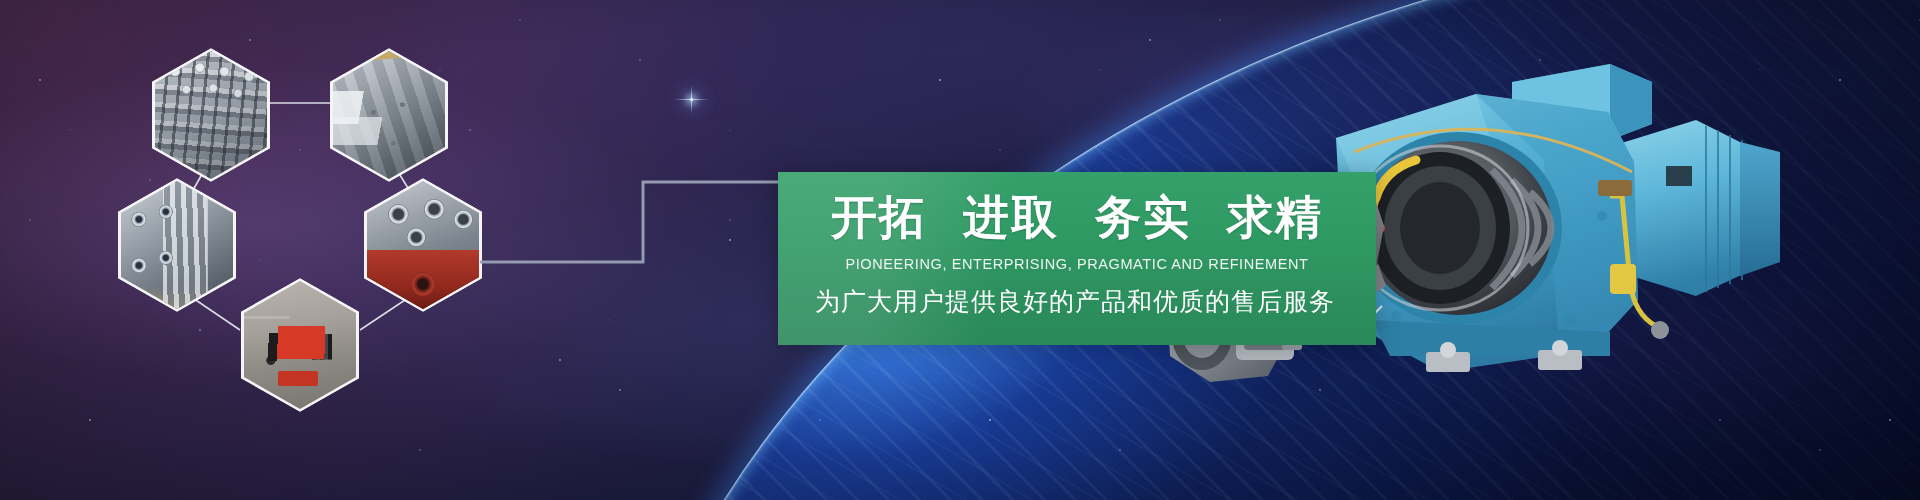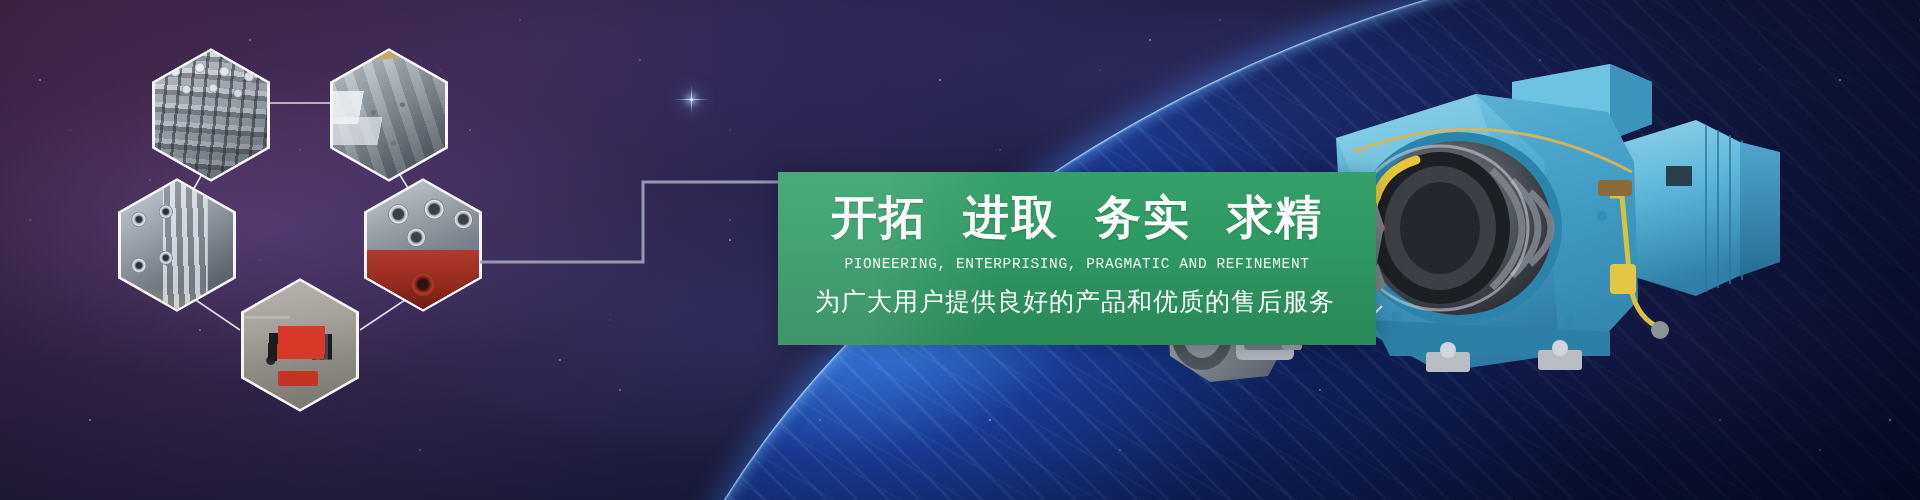--- a/index.html
+++ b/index.html
@@ -269,21 +269,21 @@
     white-space:pre;
     font-family:"DejaVu Sans","Liberation Sans",sans-serif;
     text-shadow:0 1px 2px rgba(0,0,0,.18);
   }
   .slogan-en{
     position:absolute; left:0; right:0; top:84px;
     text-align:center;
     color:#eef6f1;
     font-size:14.5px;
     letter-spacing:.6px;
-    font-family:Liberation Mono, monospace;
+    font-family:Liberation Sans, sans-serif;
   }
   .slogan-sub{
     position:absolute; left:0; right:4px; top:113px;
     text-align:center;
     color:#ffffff;
     font-size:25px;
     letter-spacing:1px;
     font-family:"DejaVu Sans","Liberation Sans",sans-serif;
   }
 

